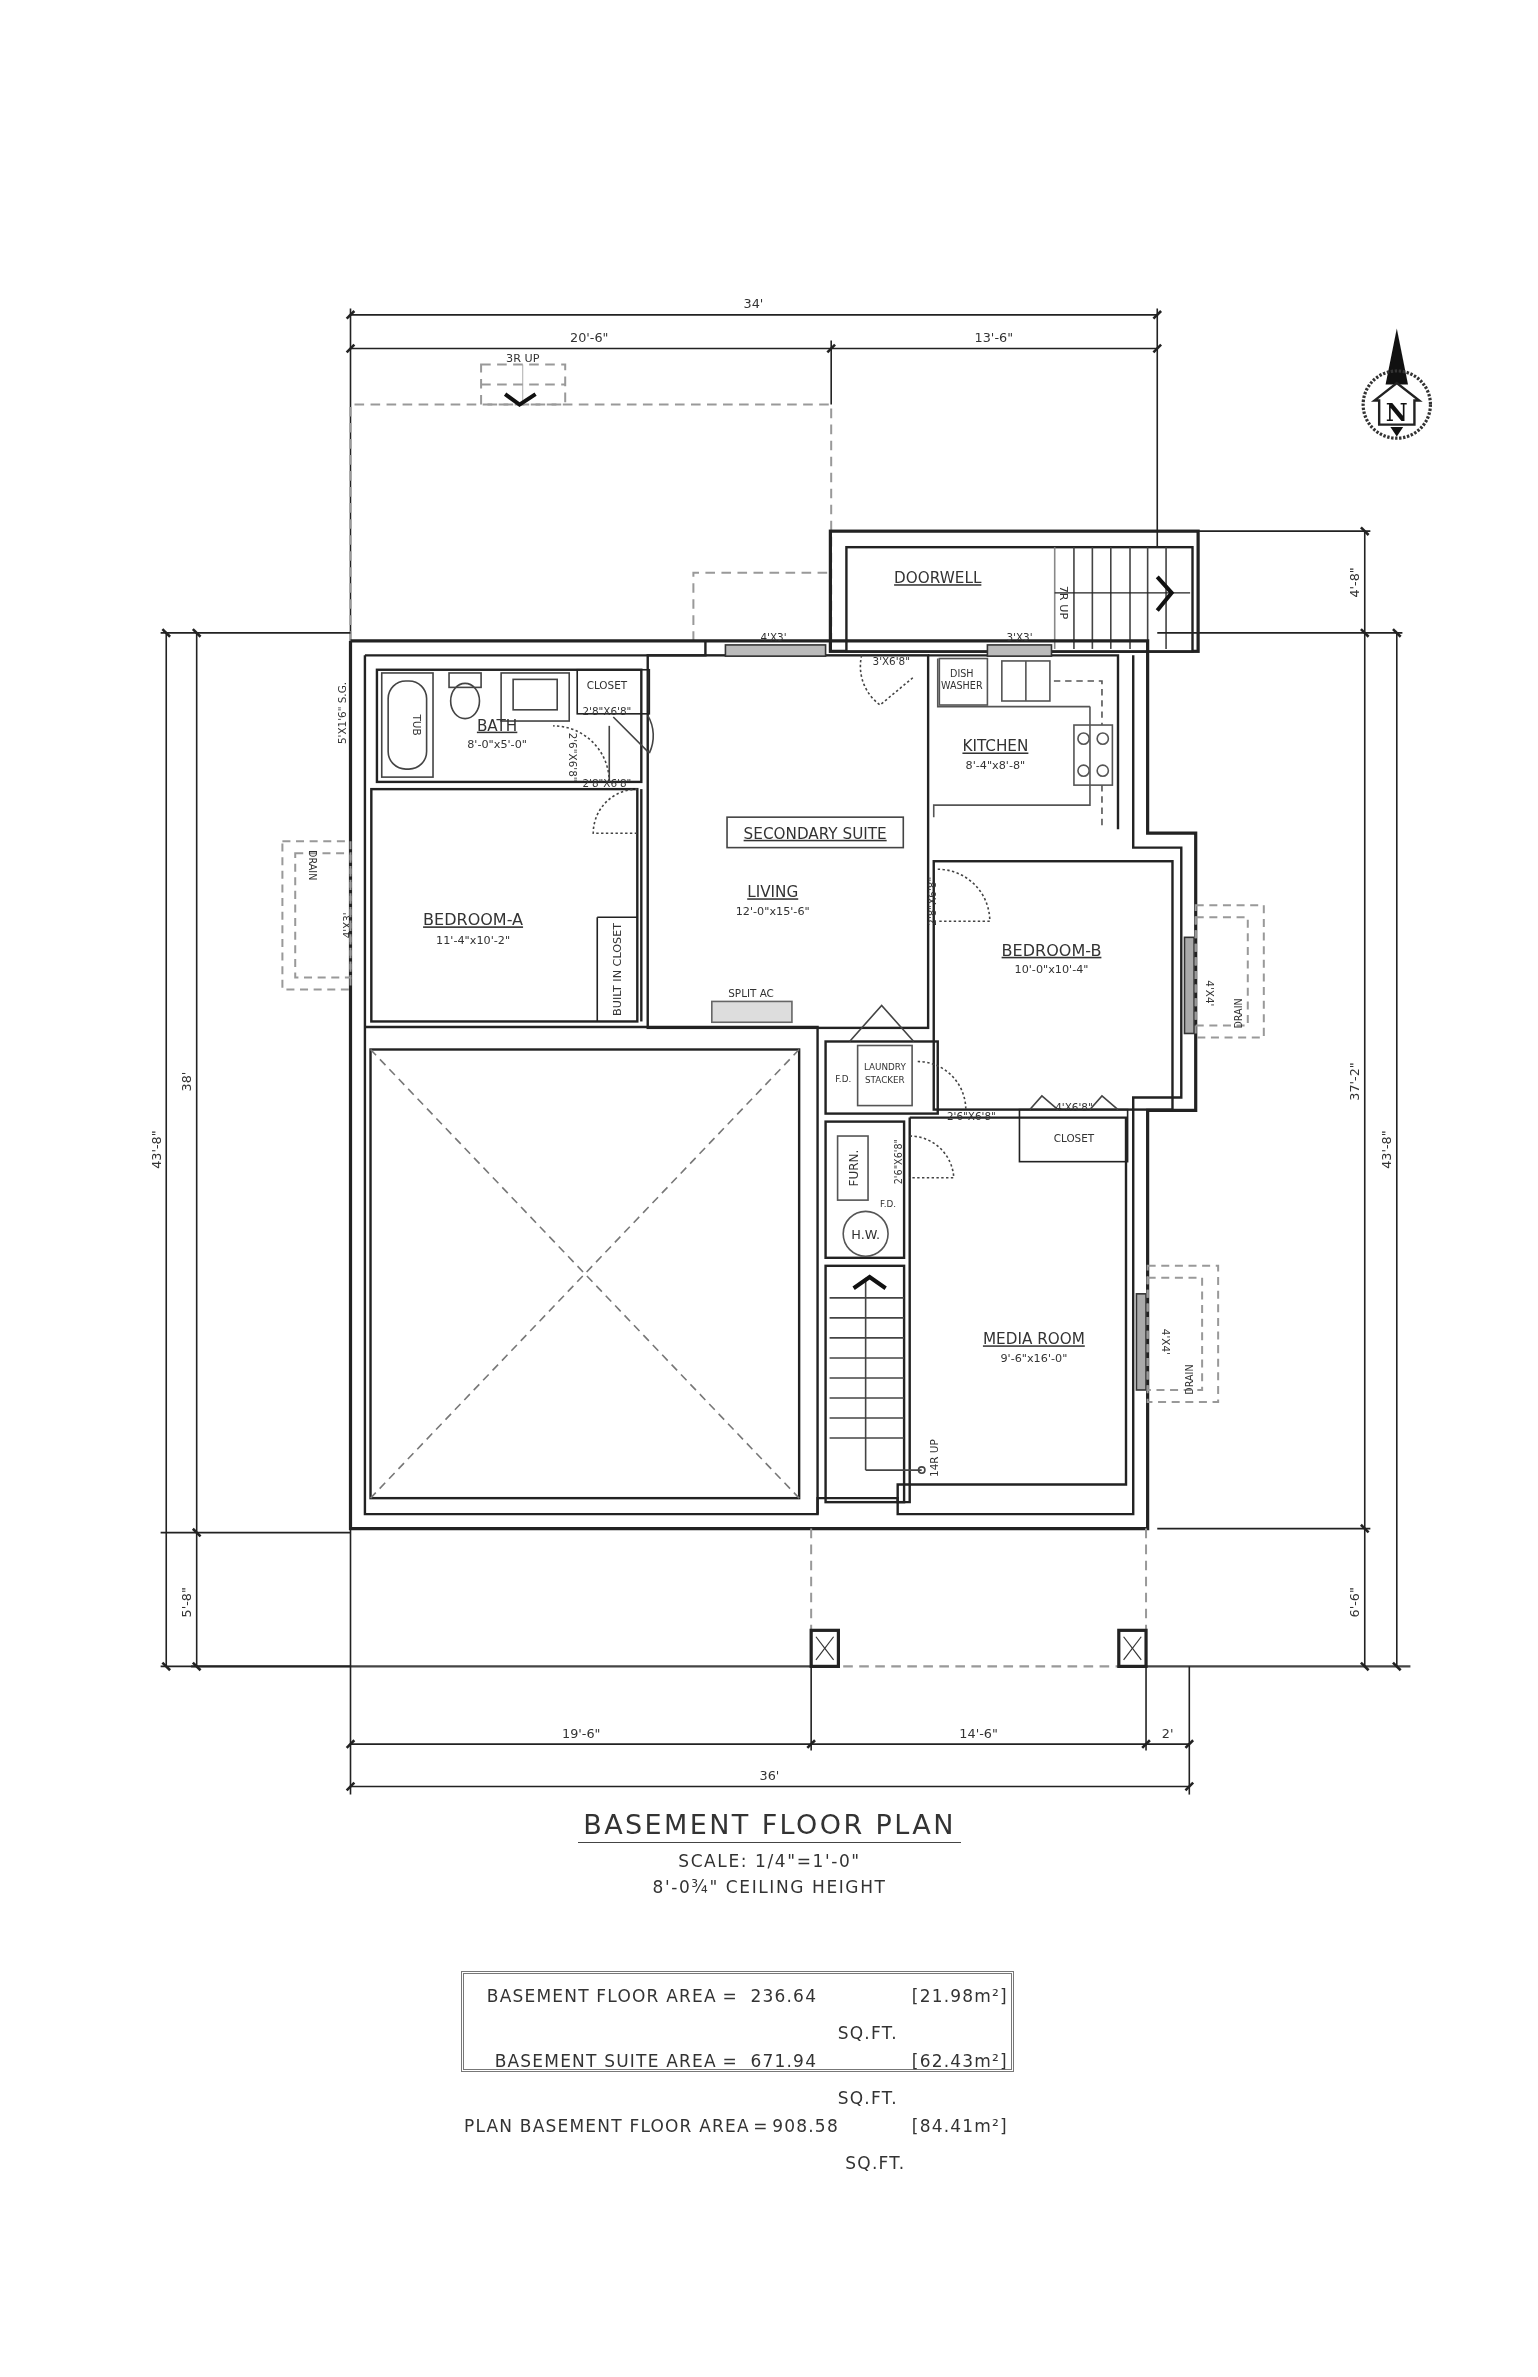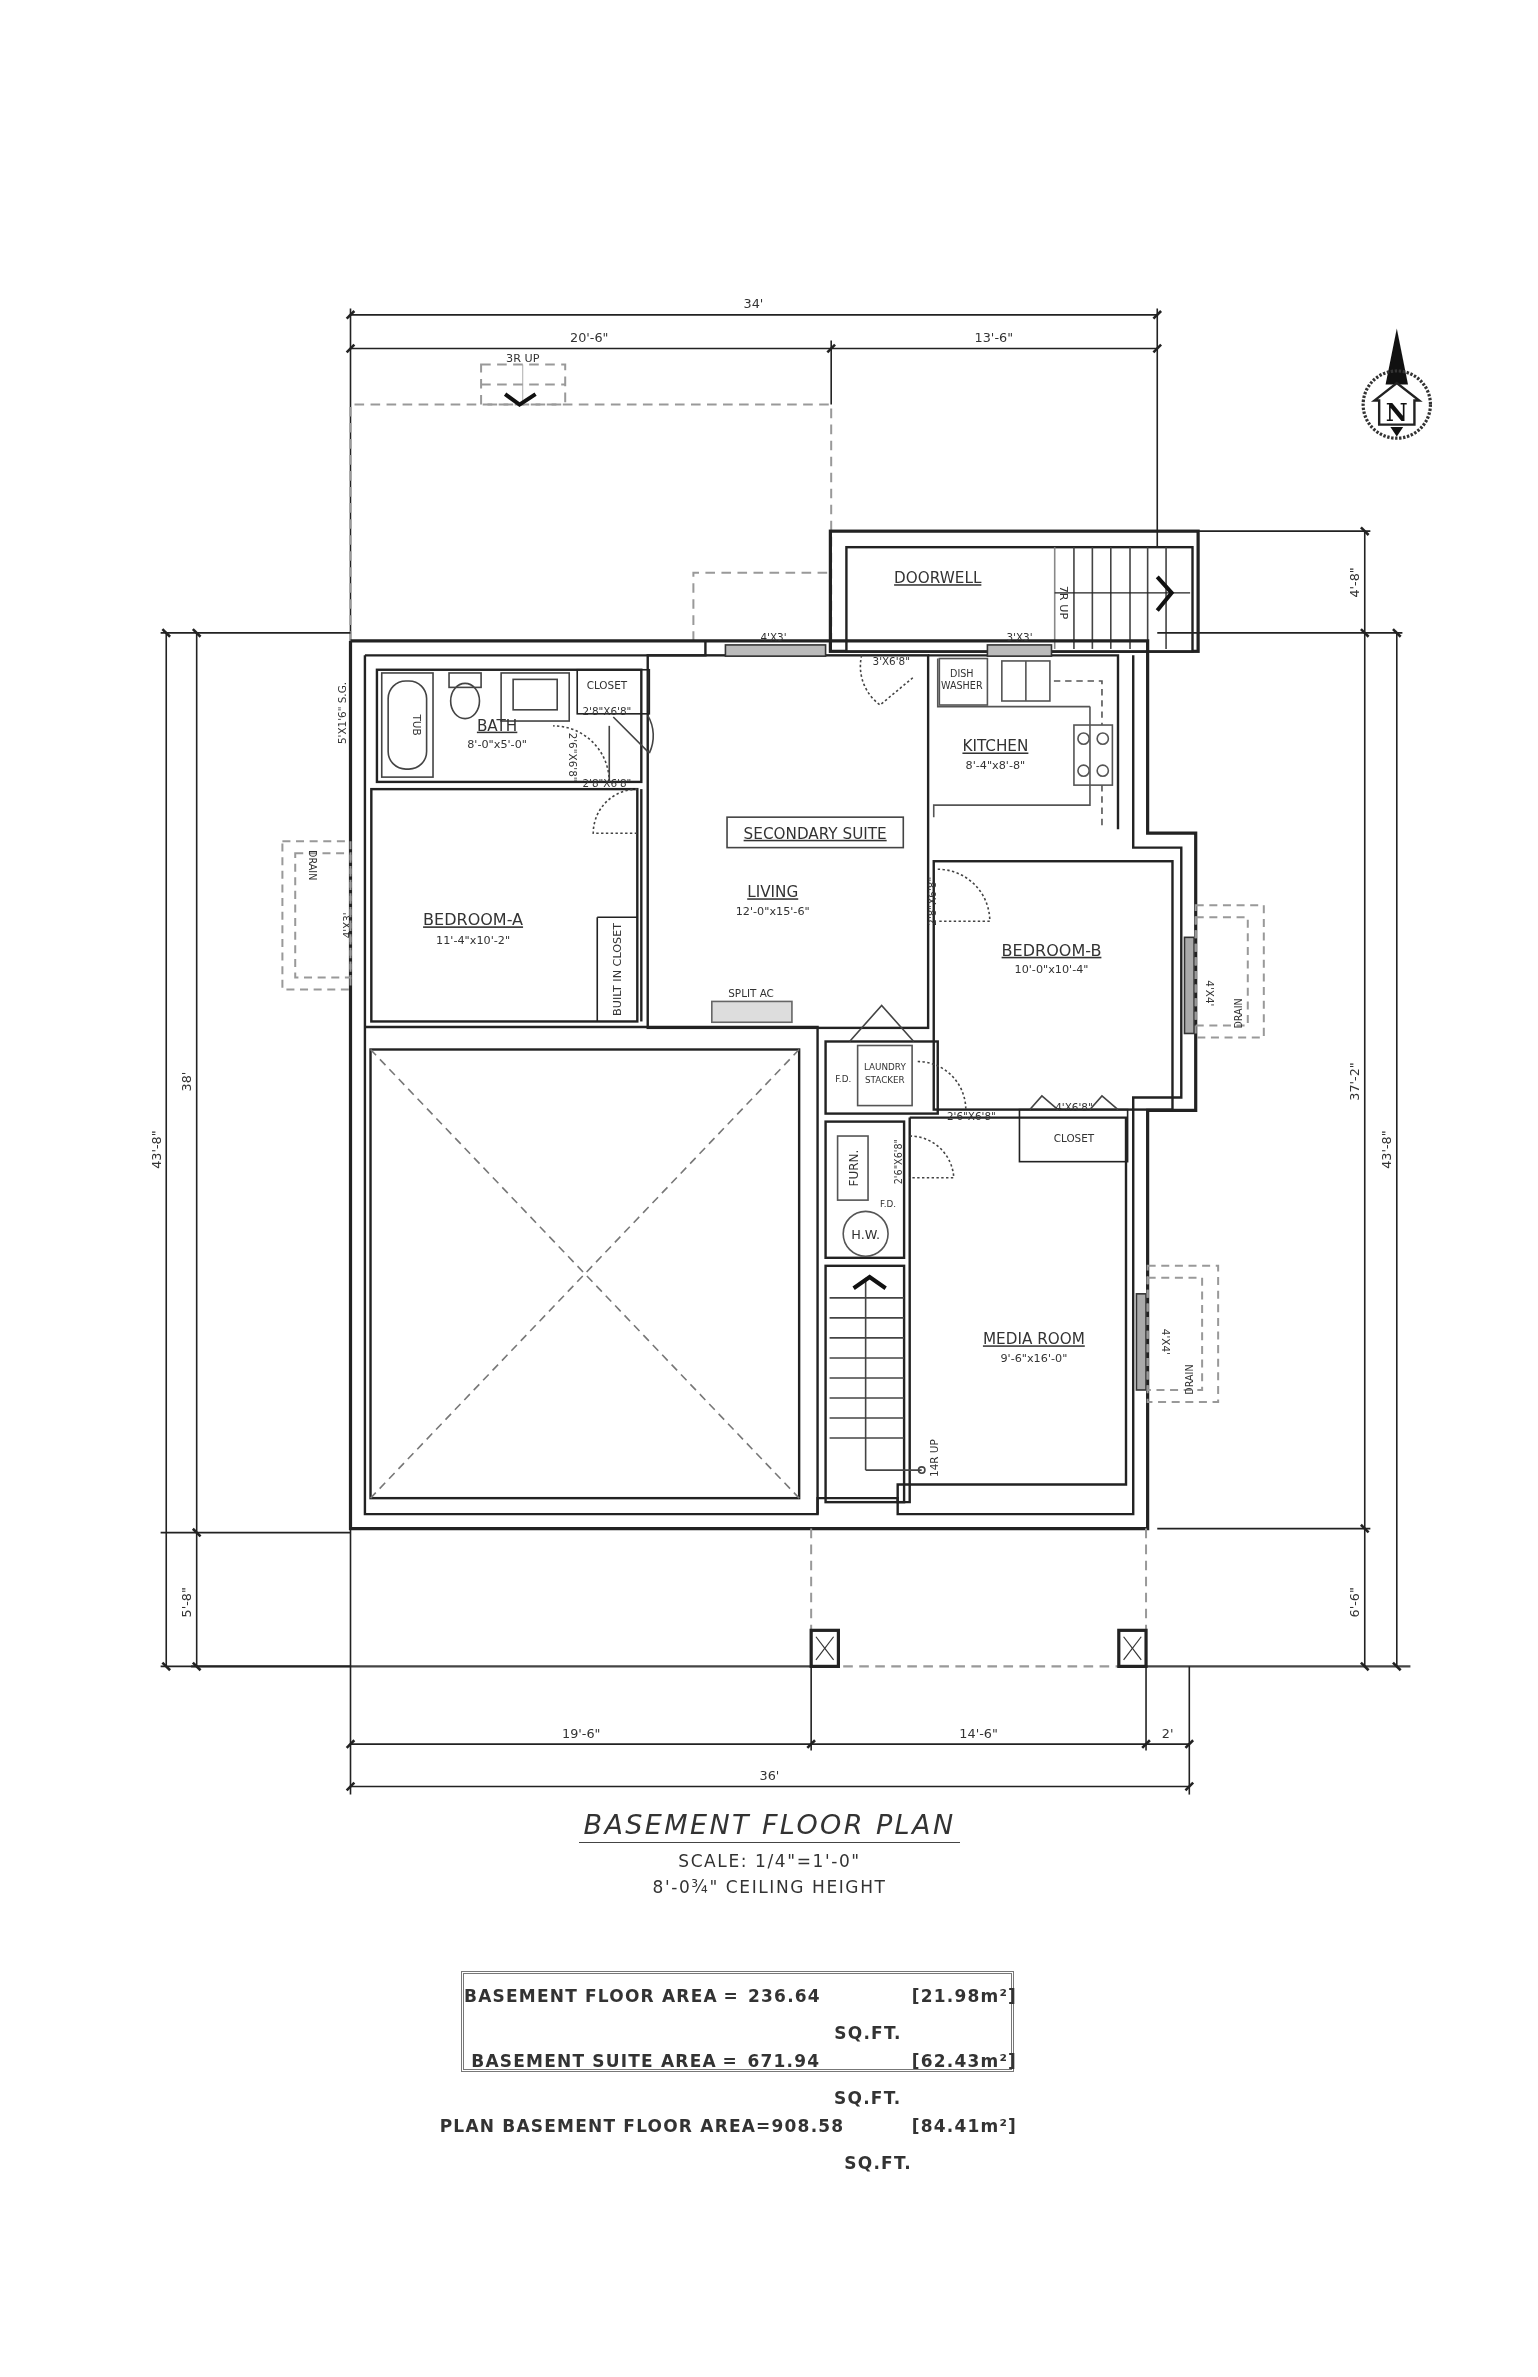--- a/index.html
+++ b/index.html
@@ -1,25 +1,25 @@
 <!DOCTYPE html>
 <html style="font-size:13px"><head>
 <meta charset="utf-8">
 <style>
   html, body { margin:0; padding:0; background:#ffffff; }
   body { width:1539px; height:2377px; position:relative; overflow:hidden; font-family:"DejaVu Sans", sans-serif; color:#222; }
   #plan { position:absolute; left:0; top:0; width:1539px; height:2377px; }
   .t { font-family:"DejaVu Sans", sans-serif; fill:#333; }
   .title-block { position:absolute; left:0; width:1539px; text-align:center; }
   .plan-title { top:1809px; font-size:27px; letter-spacing:2.4px; color:#333; }
-  .plan-title span { border-bottom:1.6px solid #444; padding:0 4.8px 1.6px;font-style:italic; }
+  .plan-title span { border-bottom:1.6px solid #444; padding:0 4.8px 1.6px; }
   .scale { top:1851px; font-size:17px; letter-spacing:1.6px; color:#333; }
   .ceiling { top:1877px; font-size:17px; letter-spacing:1.6px; color:#333; }
   .area-box { position:absolute; left:461px; top:1971px; width:553px; height:101px; border:3.2px double #777; box-sizing:border-box; padding:8px 11.2px 0 0; }
-  .area-row { display:flex; justify-content:flex-end; font-size:17px; letter-spacing:1.2px; line-height:28px; color:#333; white-space:nowrap;font-weight:bold; }
+  .area-row { display:flex; justify-content:flex-end; font-size:17px; letter-spacing:1.2px; line-height:28px; color:#333; white-space:nowrap; }
   .area-row .lbl { text-align:right; }
   .area-row .eq { width:27px; text-align:center; }
   .area-row .val { width:80px; text-align:center; }
   .area-row .unit { width:88px; text-align:center;margin-top:37px; }
   .area-row .met { width:88px; text-align:right; }
 </style>
 </head>
 <body>
 
 <svg id="plan" viewBox="0 0 1920 2967" xmlns="http://www.w3.org/2000/svg">

